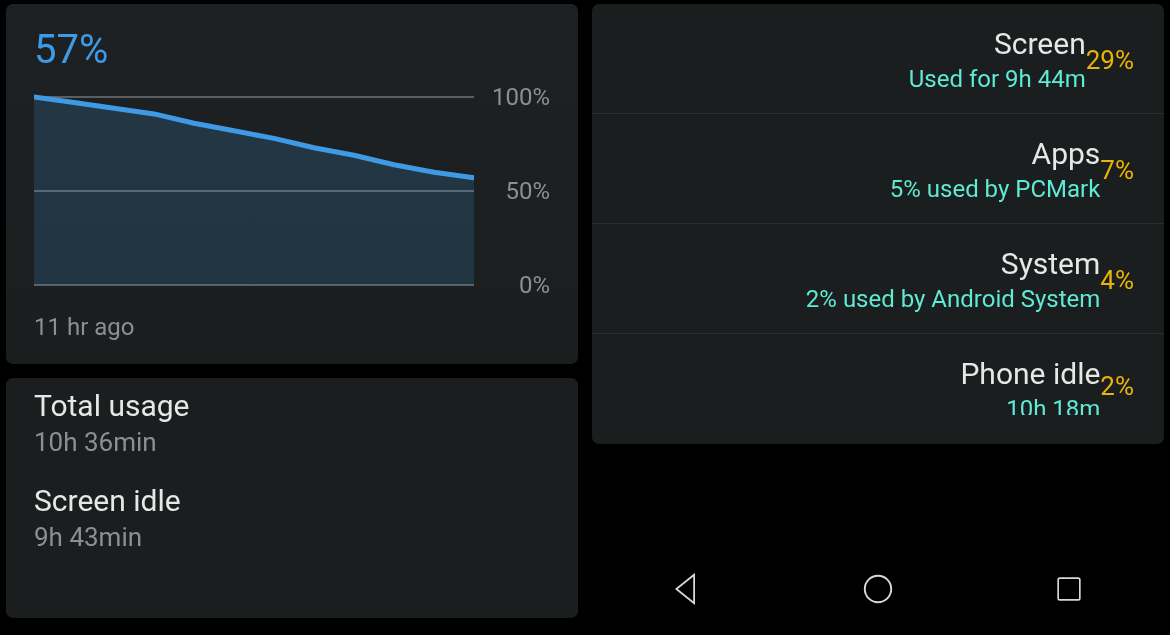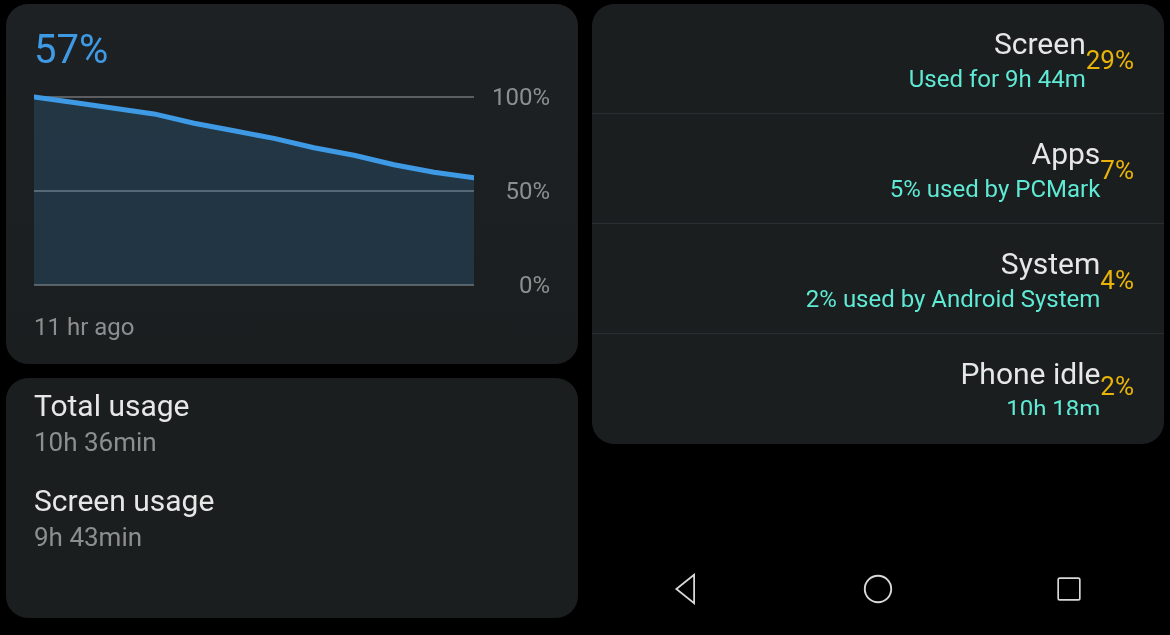--- a/index.html
+++ b/index.html
@@ -20,21 +20,21 @@
   .col {
     display: flex;
     flex-direction: column;
     gap: 14px;
   }
   .col-left { width: 574px; }
   .col-right { width: 574px; position: relative; }
 
   .card {
     background: #1b1e1f;
-    border-radius: 22px;
+    border-radius: 7px;
     padding: 22px 28px 20px 28px;
     color: #e7e7e7;
   }
 
   
   .battery-card {
     background: linear-gradient(180deg, #1e2123 0%, #1b1e1f 100%);
     height: 360px;
     position: relative;
   }
@@ -177,21 +177,21 @@
 
       <div class="x-label">11 hr ago</div>
     </div>
 
     <div class="card usage-card">
       <div class="usage-row">
         <div class="usage-title">Total usage</div>
         <div class="usage-sub">10h 36min</div>
       </div>
       <div class="usage-row">
-        <div class="usage-title">Screen usage</div>
+        <div class="usage-title">Screen idle</div>
         <div class="usage-sub">9h 43min</div>
       </div>
     </div>
 
   </div>
 
   <div class="col col-right">
     <div class="card consumers-card">
 
       <div class="consumer-row">

